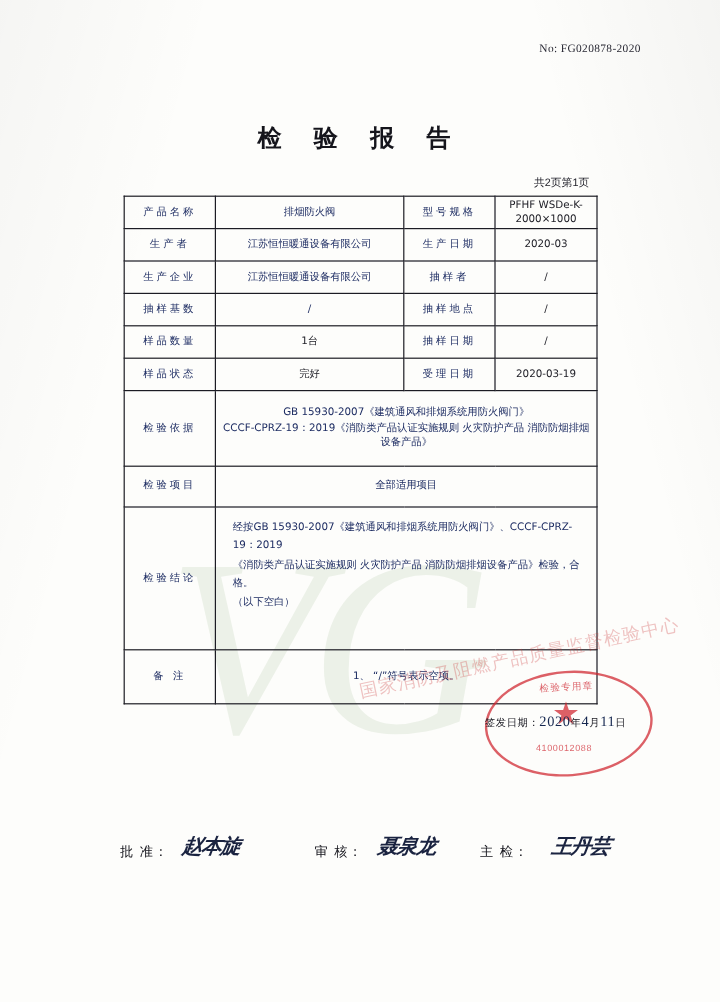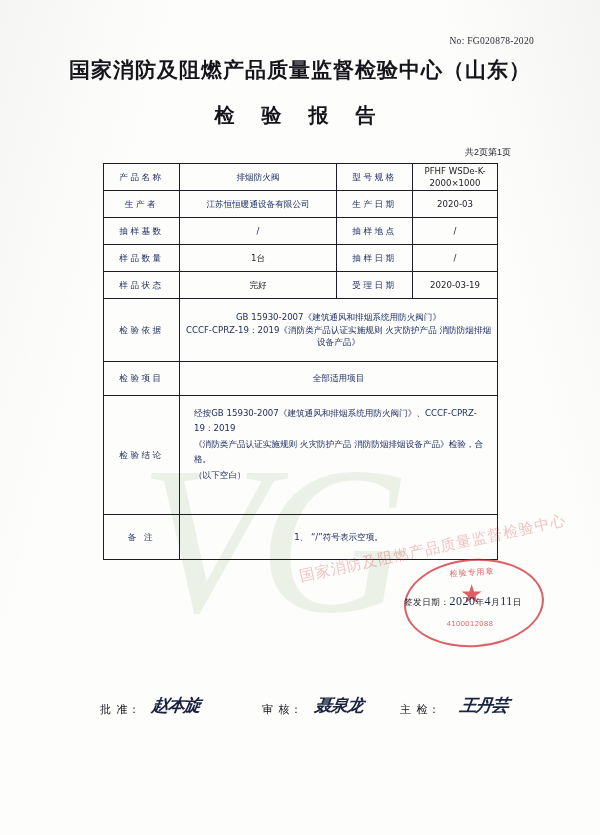--- a/index.html
+++ b/index.html
@@ -57,21 +57,21 @@
     top: 102px;
     text-align: center;
     font-size: 20px;
     font-weight: bold;
     color: #15151c;
     letter-spacing: 10px;
     font-family: "DejaVu Sans", sans-serif;
   }
   .page-count {
     position: absolute;
-    right: 89px;
+    right: 109px;
     top: 146px;
     font-size: 9px;
     color: #23232c;
   }
   table.main {
     position: absolute;
     left: 103px;
     top: 163px;
     width: 394px;
     border-collapse: collapse;
@@ -230,21 +230,20 @@
   }
 </style>
 </head>
 <body>
 
 <div class="page">
 
   <div class="watermark">VG</div>
 
   <div class="doc-no">No: FG020878-2020</div>
-  <div class="title-main">国家消防及阻燃产品质量监督检验中心（山东）</div>
   <div class="title-sub">检 验 报 告</div>
   <div class="page-count">共2页第1页</div>
 
   <table class="main">
     <colgroup>
       <col style="width:76px">
       <col style="width:157px">
       <col style="width:76px">
       <col style="width:85px">
     </colgroup>
@@ -253,20 +252,26 @@
         <td class="lbl">产品名称</td>
         <td class="val">排烟防火阀</td>
         <td class="lbl">型号规格</td>
         <td class="val blk">PFHF WSDe-K-2000×1000</td>
       </tr>
       <tr class="row-h">
         <td class="lbl">生产者</td>
         <td class="val">江苏恒恒暖通设备有限公司</td>
         <td class="lbl">生产日期</td>
         <td class="val blk">2020-03</td>
+      </tr>
+      <tr class="row-h">
+        <td class="lbl">生产企业</td>
+        <td class="val">江苏恒恒暖通设备有限公司</td>
+        <td class="lbl">抽样者</td>
+        <td class="val blk">/</td>
       </tr>
       <tr class="row-h">
         <td class="lbl">抽样基数</td>
         <td class="val">/</td>
         <td class="lbl">抽样地点</td>
         <td class="val blk">/</td>
       </tr>
       <tr class="row-h">
         <td class="lbl">样品数量</td>
         <td class="val blk">1台</td>

